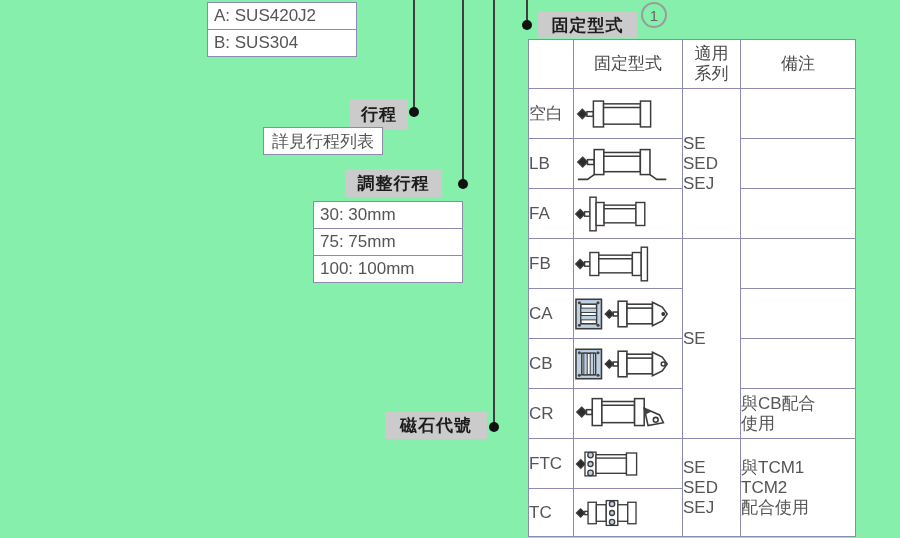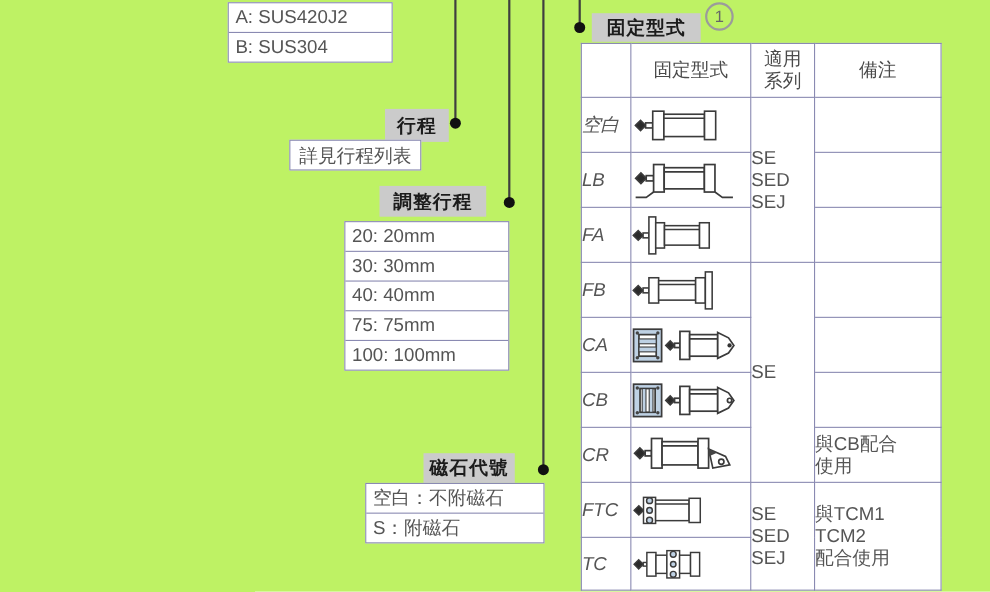--- a/index.html
+++ b/index.html
@@ -1,32 +1,32 @@
 <!DOCTYPE html>
 <html><head>
 <meta charset="utf-8">
 <style>
   html,body{margin:0;padding:0;background:#ffffff;}
-  .canvas{position:relative;width:900px;height:538px;background:#bef264;overflow:hidden;
+  .canvas{position:relative;width:900px;height:538px;background:#86efac;overflow:hidden;
           font-family:"Liberation Sans","DejaVu Sans",sans-serif;color:#4a4a4a;}
   .vline{position:absolute;width:2px;background:#3f3f3f;}
   .dot{position:absolute;width:10px;height:10px;border-radius:50%;background:#111;}
   .glabel{position:absolute;background:#cbcbcb;color:#1c1c1c;font-weight:bold;font-size:17px;
           display:flex;align-items:center;justify-content:center;letter-spacing:1px;white-space:nowrap;}
   .wbox{position:absolute;background:#ffffff;border:1.5px solid #8a8ab2;box-sizing:border-box;}
   .rowline{height:26px;line-height:26px;padding-left:6px;font-size:17px;color:#555;
            border-top:1.5px solid #8a8ab2;white-space:nowrap;}
   .rowline:first-child{border-top:none;}
   .centerbox{display:flex;align-items:center;justify-content:center;font-size:17px;color:#555;white-space:nowrap;}
   .circ{position:absolute;left:641px;top:2px;width:22px;height:22px;border:2px solid #9b9b9b;border-radius:50%;
         display:flex;align-items:center;justify-content:center;font-size:15px;color:#666;}
   table.mtable{position:absolute;left:528px;top:39px;border-collapse:collapse;table-layout:fixed;background:#fff;}
   table.mtable td{border:1.5px solid #8a8ab2;font-size:17px;color:#555;vertical-align:middle;padding:0;overflow:hidden;}
   table.mtable tr.hdr td{text-align:center;color:#4a4a4a;line-height:20px;}
-  td.code{padding-left:7px;white-space:nowrap;font-style:italic;}
+  td.code{padding-left:7px;white-space:nowrap;}
   td.icon-cell{padding-left:4px;}
   td.series{padding-left:5px;line-height:20px;}
   td.note{padding-left:5px;font-size:16px;line-height:20px;margin-top:40px;}
   svg{display:block;}
 </style>
 </head>
 <body>
 
 <div class="canvas">
 
@@ -42,32 +42,26 @@
   <div class="wbox" style="left:207px;top:2px;width:150px">
     <div class="rowline">A: SUS420J2</div>
     <div class="rowline">B: SUS304</div>
   </div>
 
   <div class="glabel" style="left:350px;top:99px;width:58px;height:30px">行程</div>
   <div class="wbox centerbox" style="left:263px;top:127px;width:120px;height:28px">詳見行程列表</div>
 
   <div class="glabel" style="left:345px;top:169px;width:97px;height:28px">調整行程</div>
   <div class="wbox" style="left:313px;top:201px;width:150px">
-    <div class="rowline">20: 20mm</div>
     <div class="rowline">30: 30mm</div>
-    <div class="rowline">40: 40mm</div>
     <div class="rowline">75: 75mm</div>
     <div class="rowline">100: 100mm</div>
   </div>
 
-  <div class="glabel" style="left:385px;top:412px;width:83px;height:27px">磁石代號</div>
-  <div class="wbox" style="left:332px;top:439px;width:163px">
-    <div class="rowline">空白：不附磁石</div>
-    <div class="rowline">S：附磁石</div>
-  </div>
+  <div class="glabel" style="left:385px;top:412px;width:102px;height:27px">磁石代號</div>
 
   <div class="glabel" style="left:538px;top:12px;width:99px;height:26px">固定型式</div>
   <div class="circ">
     <span>1</span>
   </div>
 
   <table class="mtable">
     <colgroup>
         <col style="width:45px">
         <col style="width:109px">

